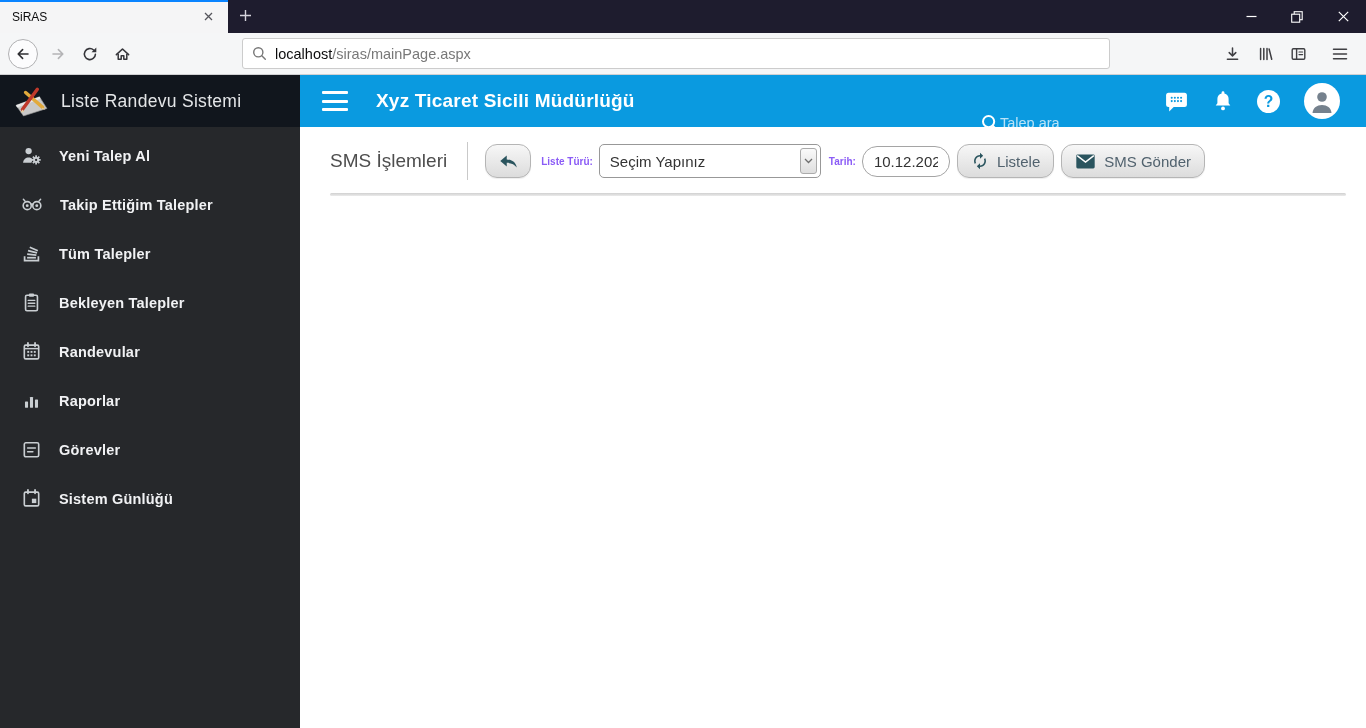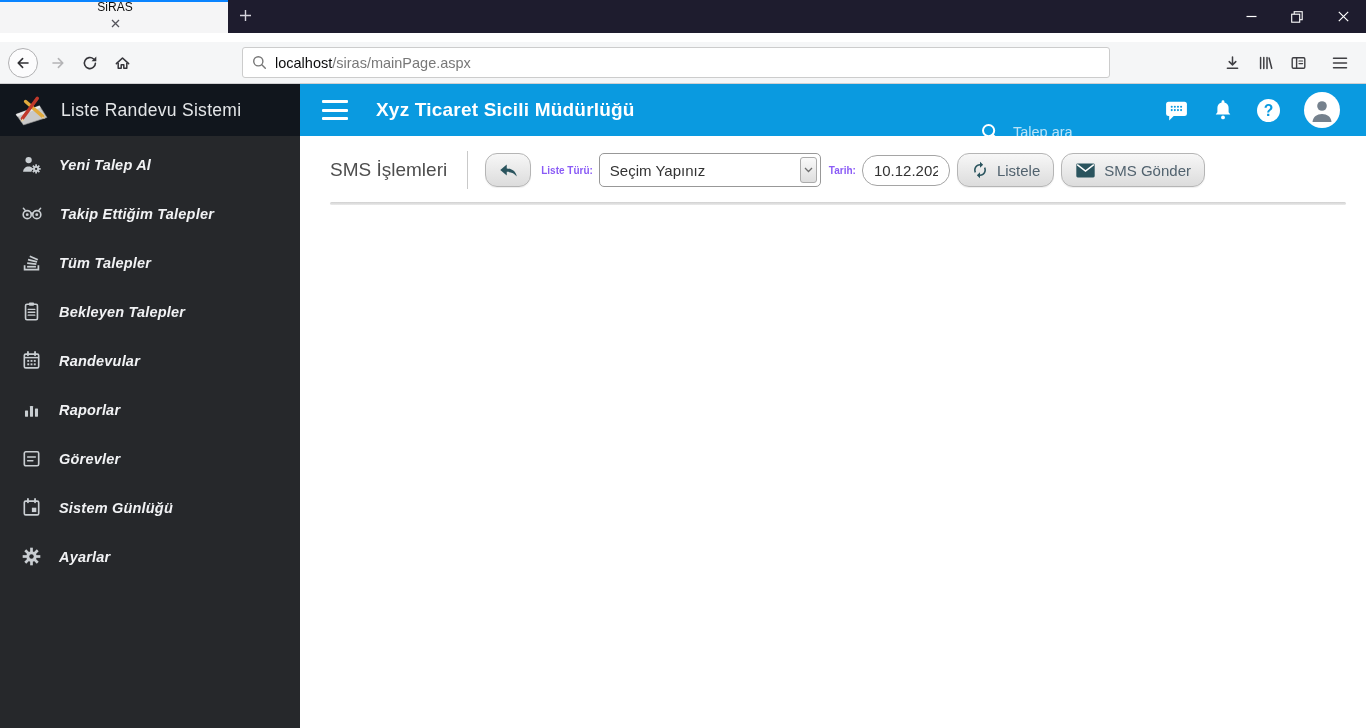--- a/index.html
+++ b/index.html
@@ -1,55 +1,55 @@
 <!DOCTYPE html>
 <html><head>
 <meta charset="utf-8">
 <style>
   * { margin:0; padding:0; box-sizing:border-box; }
   html,body { width:1366px; height:728px; overflow:hidden; font-family:"Liberation Sans", sans-serif; background:#fff; }
 
   
   .tabbar { height:33px; background:#1e1c2e; display:flex; align-items:stretch; position:relative; }
-  .tab { width:228px; background:#f5f5f6; display:flex; align-items:center; padding:0 10px 0 12px; position:relative; cursor:default;flex-direction:column; }
+  .tab { width:228px; background:#f5f5f6; display:flex; align-items:center; padding:0 10px 0 12px; position:relative; cursor:default; }
   .tab::before { content:""; position:absolute; top:0; left:0; right:0; height:2px; background:#0a84ff; }
   .tab-title { font-size:12px; color:#0c0c0d; flex:1; }
   .tab-close { width:20px; height:20px; display:flex; align-items:center; justify-content:center; border-radius:2px; }
   .newtab { width:34px; display:flex; align-items:center; justify-content:center; }
   .win-controls { position:absolute; right:0; top:0; height:33px; display:flex; }
   .win-btn { width:46px; height:33px; display:flex; align-items:center; justify-content:center; }
 
-  .navbar { height:42px; background:#f5f6f7; border-bottom:1px solid #d0d0d2; display:flex; align-items:center; padding:0 10px 0 6px;margin-top:9px; }
+  .navbar { height:42px; background:#f5f6f7; border-bottom:1px solid #d0d0d2; display:flex; align-items:center; padding:0 10px 0 6px; }
   .nav-btn { width:32px; height:32px; display:flex; align-items:center; justify-content:center; border-radius:2px; }
   .back-circle { width:30px; height:30px; border:1px solid #b1b1b3; border-radius:50%; display:flex; align-items:center; justify-content:center; background:#fcfcfd; margin:0 4px 0 2px; }
   .urlbar { margin-left:104px; width:868px; height:31px; background:#fff; border:1px solid #ccc; border-radius:3px; display:flex; align-items:center; padding:0 9px; gap:8px; }
   .url-text { font-size:14.5px; white-space:nowrap; }
   .url-host { color:#0c0c0d; }
   .url-path { color:#787878; }
   .nav-right { margin-left:auto; display:flex; align-items:center; gap:1px; }
   .nav-right .menu-gap { margin-left:9px; }
 
   
   .page { display:flex; height:653px; }
 
   .sidebar { width:300px; background:#26282b; flex:none; display:flex; flex-direction:column; }
   .brand { height:52px; background:#11161d; display:flex; align-items:center; padding:0 12px; gap:9px; flex:none; }
   .brand-text { color:#e4e6e8; font-size:17.5px; letter-spacing:.3px; white-space:nowrap; }
-  .menu { padding-top:4px;font-style:italic; }
+  .menu { padding-top:4px; }
   .menu-item { height:49px; display:flex; align-items:center; padding:0 20px; gap:16px; cursor:pointer; }
   .menu-item svg { flex:none; }
   .menu-label { color:#f1f2f4; font-size:14.5px; font-weight:bold; letter-spacing:.2px; white-space:nowrap; }
   .menu-chevron { margin-left:auto; }
 
   .main { flex:1; display:flex; flex-direction:column; background:#fff; min-width:0; }
   .appbar { height:52px; background:#0a9ae0; display:flex; align-items:center; padding:0 26px 0 22px; flex:none; }
   .burger { width:26px; height:20px; display:flex; flex-direction:column; justify-content:space-between; cursor:pointer; }
   .burger span { display:block; height:3px; background:#fff; border-radius:1px; }
   .appbar-title { color:#fff; font-size:19px; font-weight:700; letter-spacing:.2px; margin-left:28px; white-space:nowrap; }
-  .search { margin-left:auto; width:170px; display:flex; align-items:center; gap:13px; margin-right:14px;margin-top:43px; }
+  .search { margin-left:auto; width:170px; display:flex; align-items:center; gap:0; margin-right:14px;margin-top:43px; }
   .search input { background:transparent; border:none; outline:none; color:#fff; font-size:14.5px; width:130px; }
   .search input::placeholder { color:rgba(255,255,255,.72); }
   .appbar-icons { display:flex; align-items:center; gap:23px; }
   .icon-btn { display:flex; align-items:center; justify-content:center; cursor:pointer; }
   .avatar { width:36px; height:36px; border-radius:50%; background:#fff; display:flex; align-items:flex-end; justify-content:center; overflow:hidden; margin-left:1px; cursor:pointer; }
 
   .content { flex:1; padding:15px 20px 0 30px; }
   .toolbar { display:flex; align-items:center; }
   .page-title { font-size:19px; color:#4e4e4e; white-space:nowrap; margin-right:20px; }
   .vrule { width:1px; height:38px; background:#c9c9c9; margin-right:17px; flex:none; }
@@ -266,33 +266,20 @@
 
       <div class="menu-item">
         <svg width="23" height="23" viewBox="0 0 24 24">
           <rect x="4.5" y="5.3" width="15" height="14.4" rx="1.5" stroke="#c9ced2" stroke-width="1.7" fill="none"></rect>
           <path d="M8.3 3v3.6M15.7 3v3.6" stroke="#c9ced2" stroke-width="1.9" stroke-linecap="round"></path>
           <rect x="12.4" y="12.2" width="4.6" height="4.6" fill="#c9ced2"></rect>
         </svg>
         <span class="menu-label">Sistem Günlüğü</span>
       </div>
 
-      <div class="menu-item">
-        <svg width="23" height="23" viewBox="0 0 24 24">
-          <g fill="#c9ced2">
-            <circle cx="12" cy="12" r="5.4"></circle>
-            <rect x="10.6" y="2.8" width="2.8" height="18.4"></rect>
-            <rect x="10.6" y="2.8" width="2.8" height="18.4" transform="rotate(45 12 12)"></rect>
-            <rect x="10.6" y="2.8" width="2.8" height="18.4" transform="rotate(90 12 12)"></rect>
-            <rect x="10.6" y="2.8" width="2.8" height="18.4" transform="rotate(135 12 12)"></rect>
-          </g>
-          <circle cx="12" cy="12" r="2.3" fill="#26282b"></circle>
-        </svg>
-        <span class="menu-label">Ayarlar</span>
-      </div>
 
     </nav>
   </aside>
 
   <div class="main">
 
     <header class="appbar">
       <div class="burger">
         <span></span>
           <span></span>

